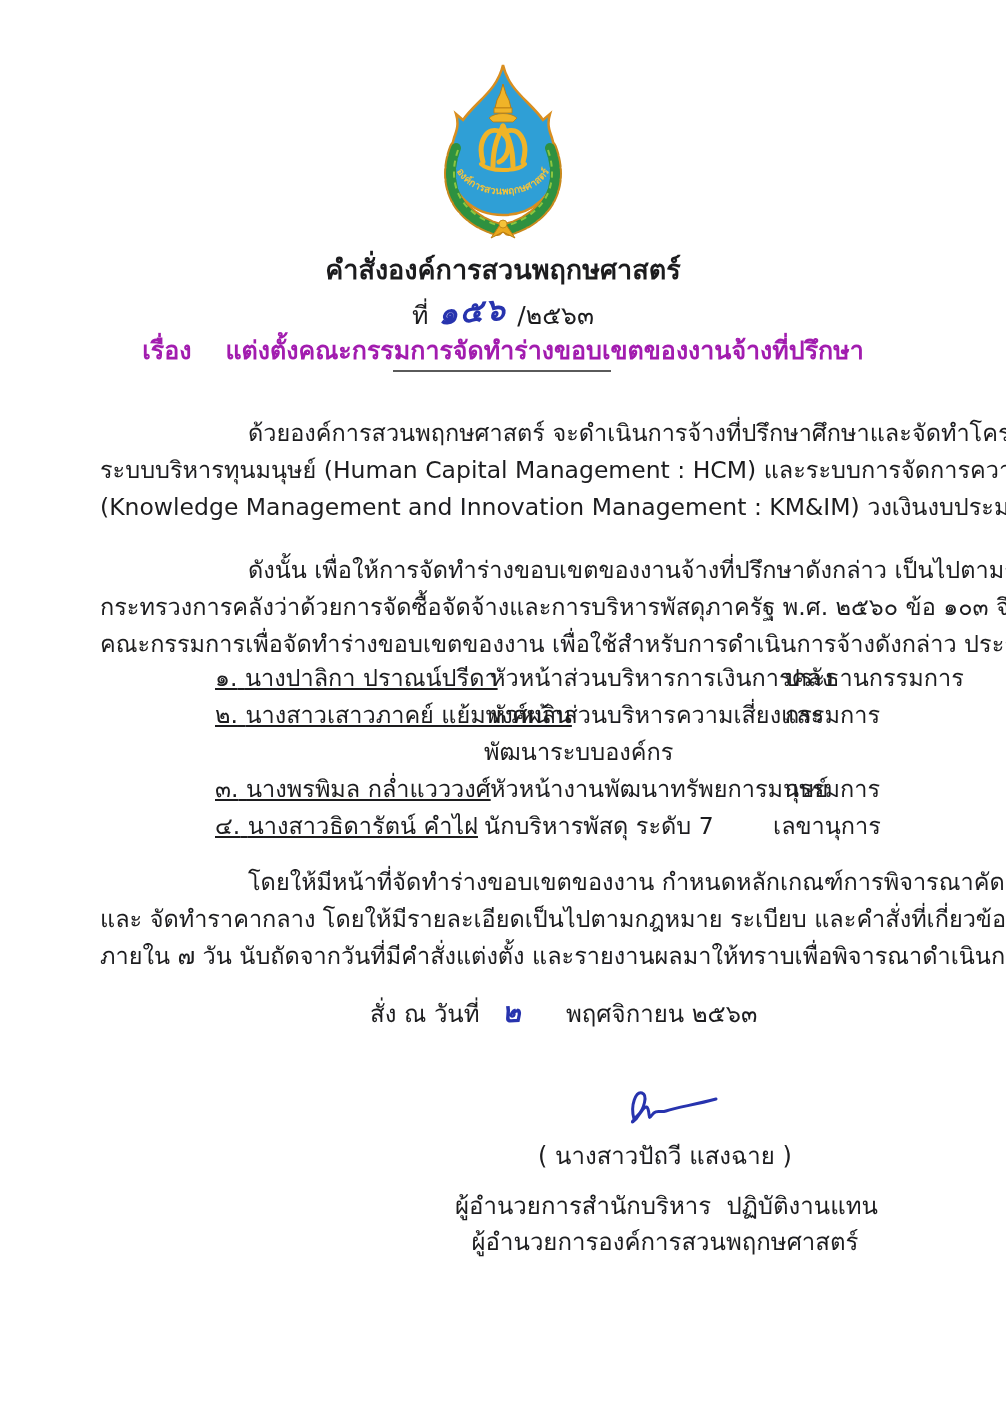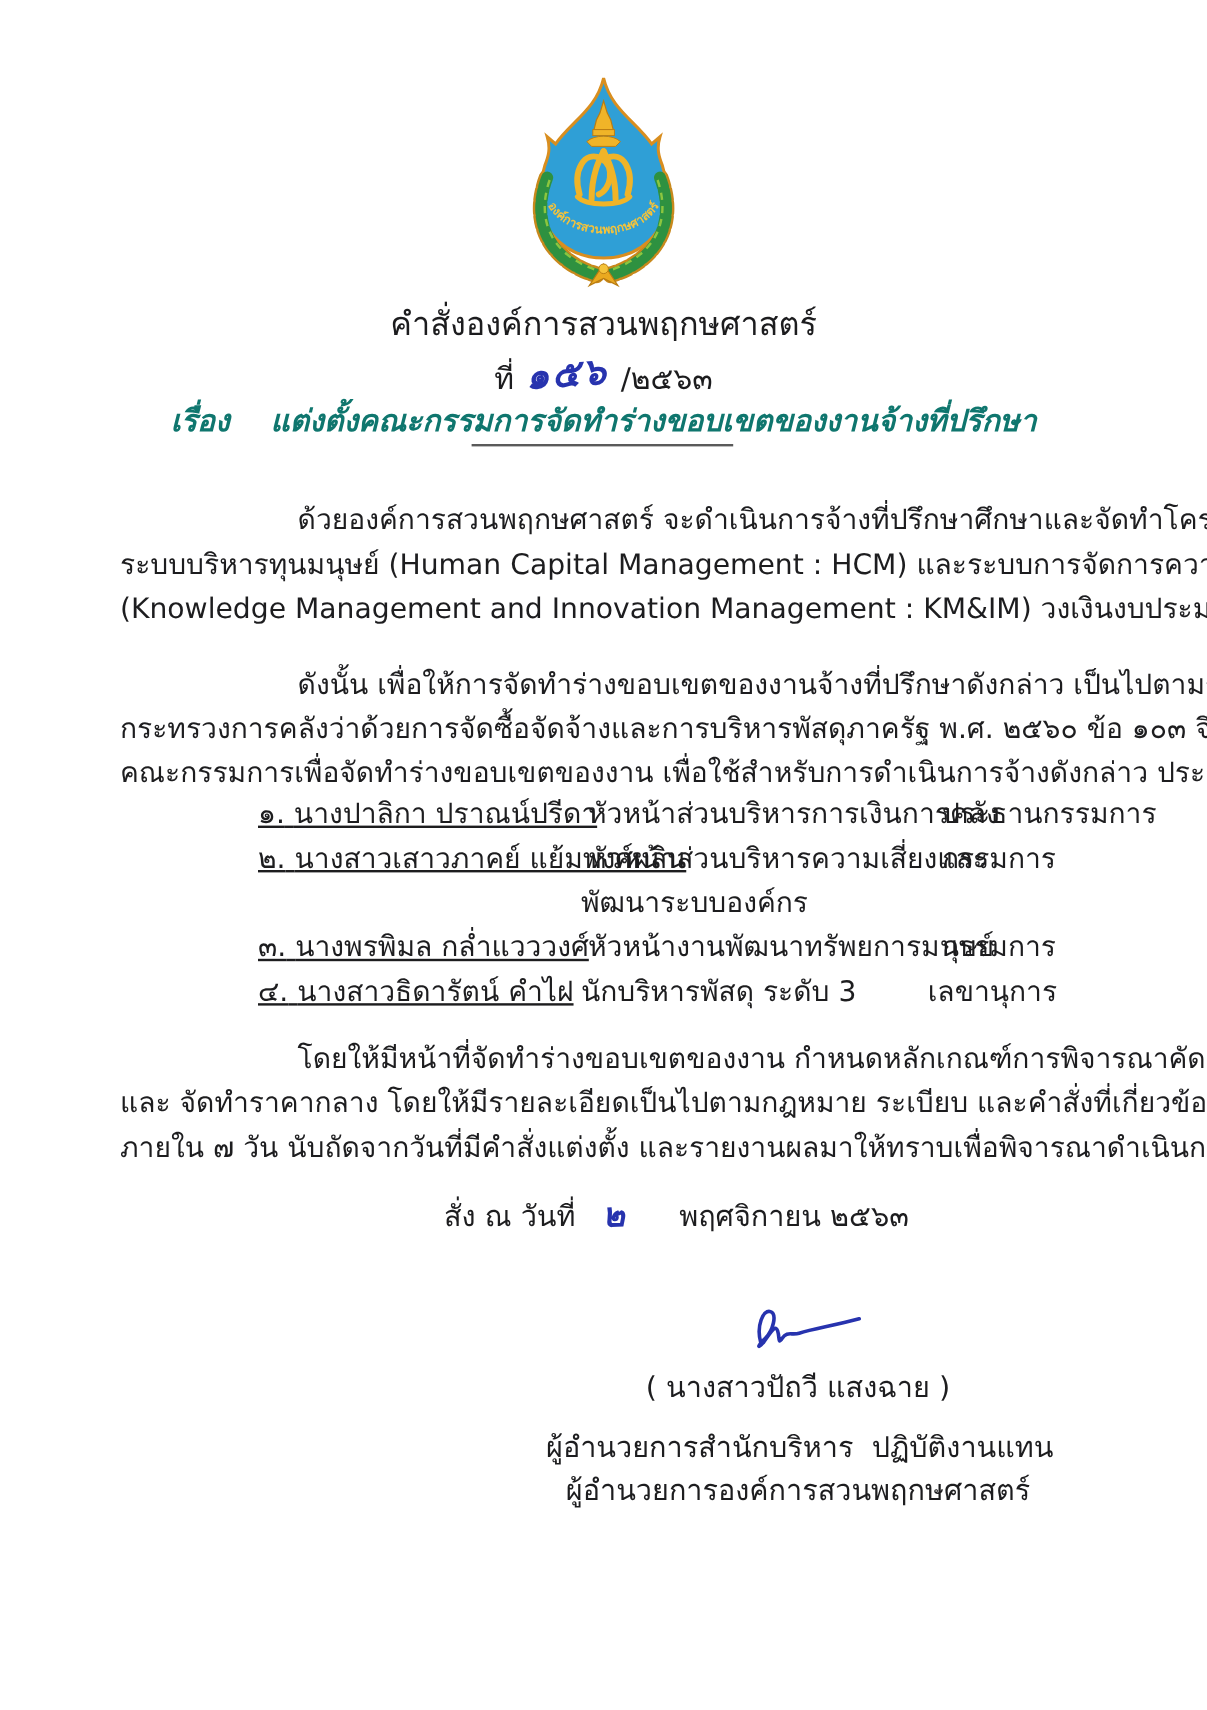--- a/index.html
+++ b/index.html
@@ -8,42 +8,42 @@
     width:1006px;height:1425px;
     background:#ffffff;
     font-family:"DejaVu Sans","Liberation Sans",sans-serif;
     color:#1d1d1f;
     overflow:hidden;
   }
   
   .logo-wrap{position:absolute;left:0;top:62px;width:1006px;text-align:center;}
   .doc-title{
     position:absolute;left:0;top:248px;width:1006px;
-    text-align:center;font-size:27px;font-weight:400;color:#1c1c1e;
+    text-align:center;font-size:27px;font-weight:700;color:#1c1c1e;
   }
   .doc-number{
     position:absolute;left:0;top:288px;width:1006px;
     display:flex;justify-content:center;align-items:baseline;gap:10px;
     font-size:25px;color:#1c1c1e;
   }
   .handwritten{
     color:#2733ae;
     font-style:italic;
     font-weight:600;
   }
   .hw-number{
     font-size:31px;
     transform:rotate(-4deg) translateY(-2px);
     display:inline-block;
     letter-spacing:2px;
   }
   .subject-line{
     position:absolute;left:0;top:330px;width:1006px;
     display:flex;justify-content:center;align-items:baseline;gap:34px;
-    font-size:25px;font-weight:600;color:#0f766e;font-style:italic;
+    font-size:25px;font-weight:600;color:#a21caf;
   }
   .subject-rule{
     position:absolute;left:393px;top:370px;width:218px;height:2px;
     background:#5a5a5a;
   }
   
   .para{
     position:absolute;left:100px;width:806px;
     font-size:23.5px;line-height:37px;color:#1d1d1f;
   }
@@ -169,21 +169,21 @@
       <span class="c-pos">พัฒนาระบบองค์กร</span>
       <span class="c-role"></span>
     </div>
     <div class="crow">
       <span class="c-name"><span>๓.</span> <span>นางพรพิมล กล่ำแวววงศ์</span></span>
       <span class="c-pos">หัวหน้างานพัฒนาทรัพยการมนุษย์</span>
       <span class="c-role">กรรมการ</span>
     </div>
     <div class="crow">
       <span class="c-name"><span>๔.</span> <span>นางสาวธิดารัตน์ คำไฝ</span></span>
-      <span class="c-pos">นักบริหารพัสดุ ระดับ 3</span>
+      <span class="c-pos">นักบริหารพัสดุ ระดับ 7</span>
       <span class="c-role">เลขานุการ</span>
     </div>
   </div>
 
   <div class="para" id="para3">
     <div class="line indent">โดยให้มีหน้าที่จัดทำร่างขอบเขตของงาน กำหนดหลักเกณฑ์การพิจารณาคัดเลือกข้อเสนอ</div>
     <div class="line">และ จัดทำราคากลาง โดยให้มีรายละเอียดเป็นไปตามกฎหมาย ระเบียบ และคำสั่งที่เกี่ยวข้อง ให้แล้วเสร็จ</div>
     <div class="line">ภายใน ๗ วัน นับถัดจากวันที่มีคำสั่งแต่งตั้ง และรายงานผลมาให้ทราบเพื่อพิจารณาดำเนินการต่อไป</div>
   </div>
 

